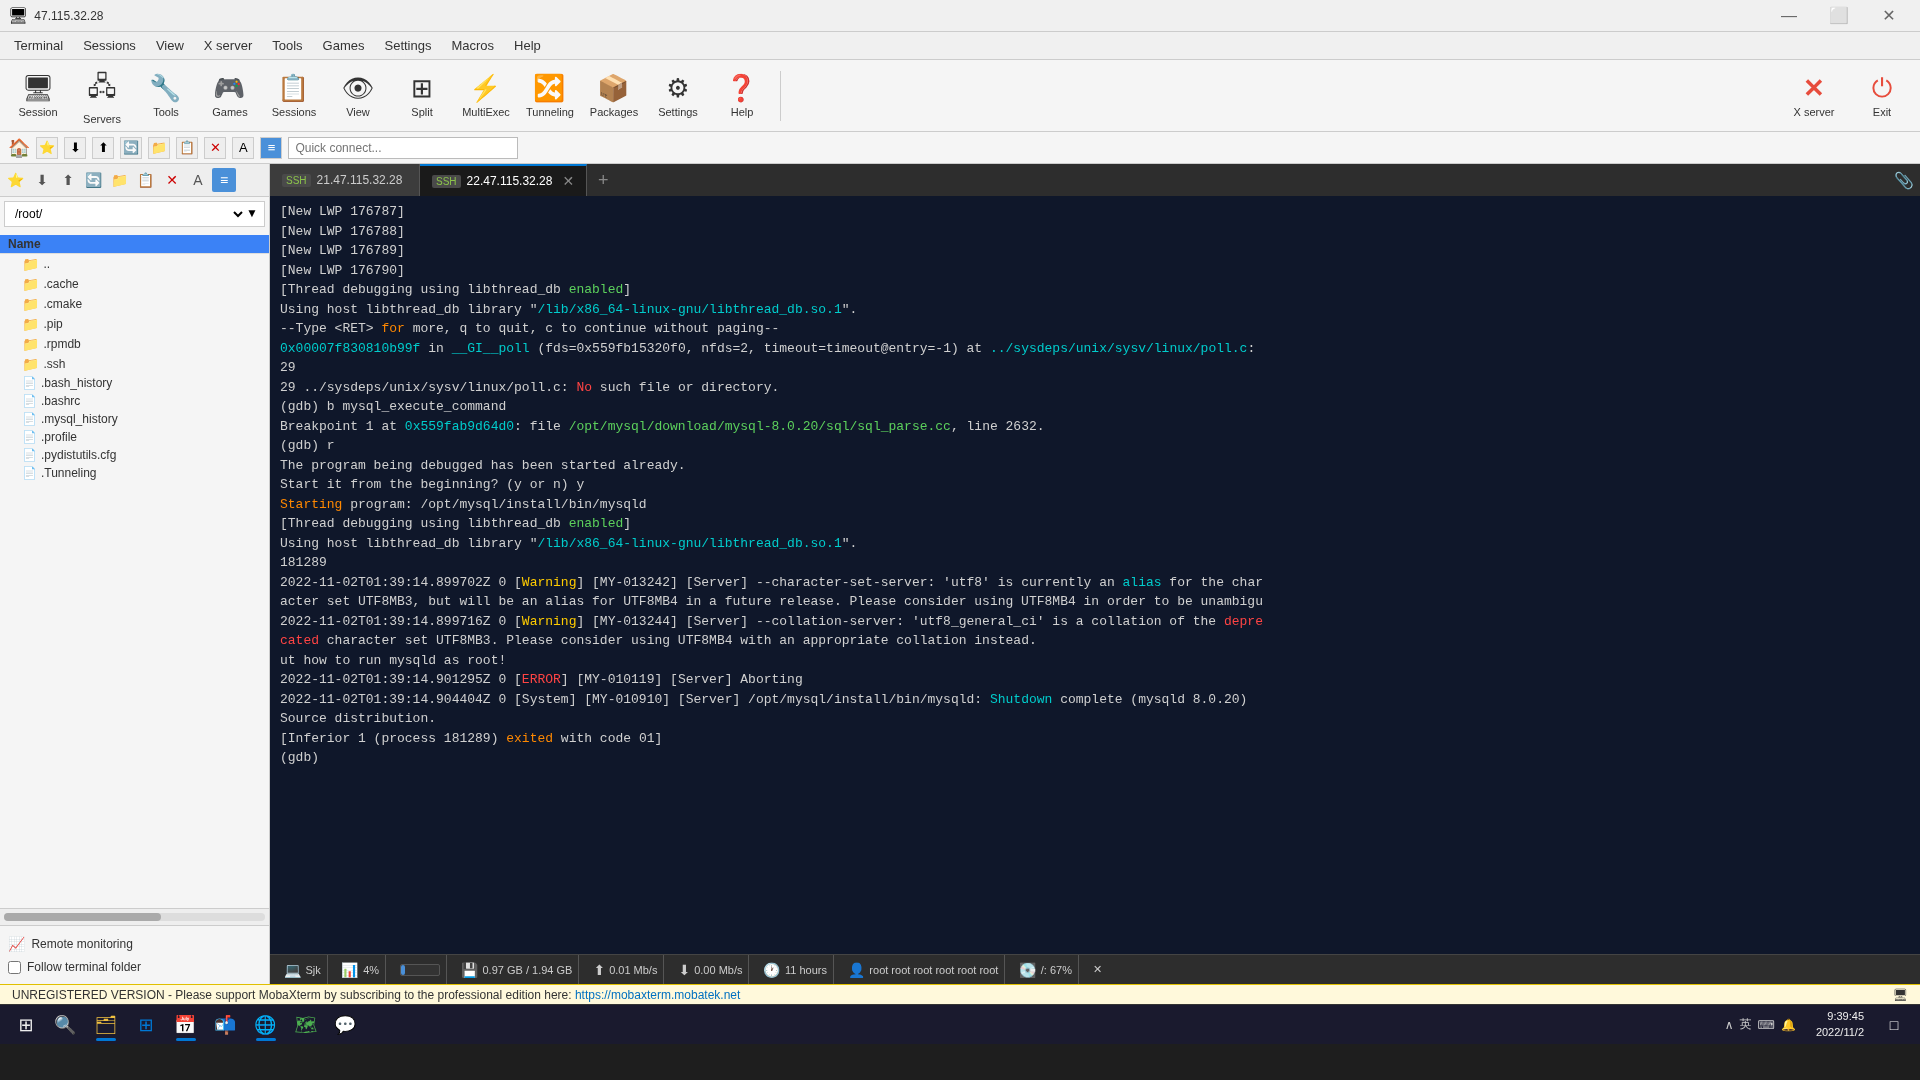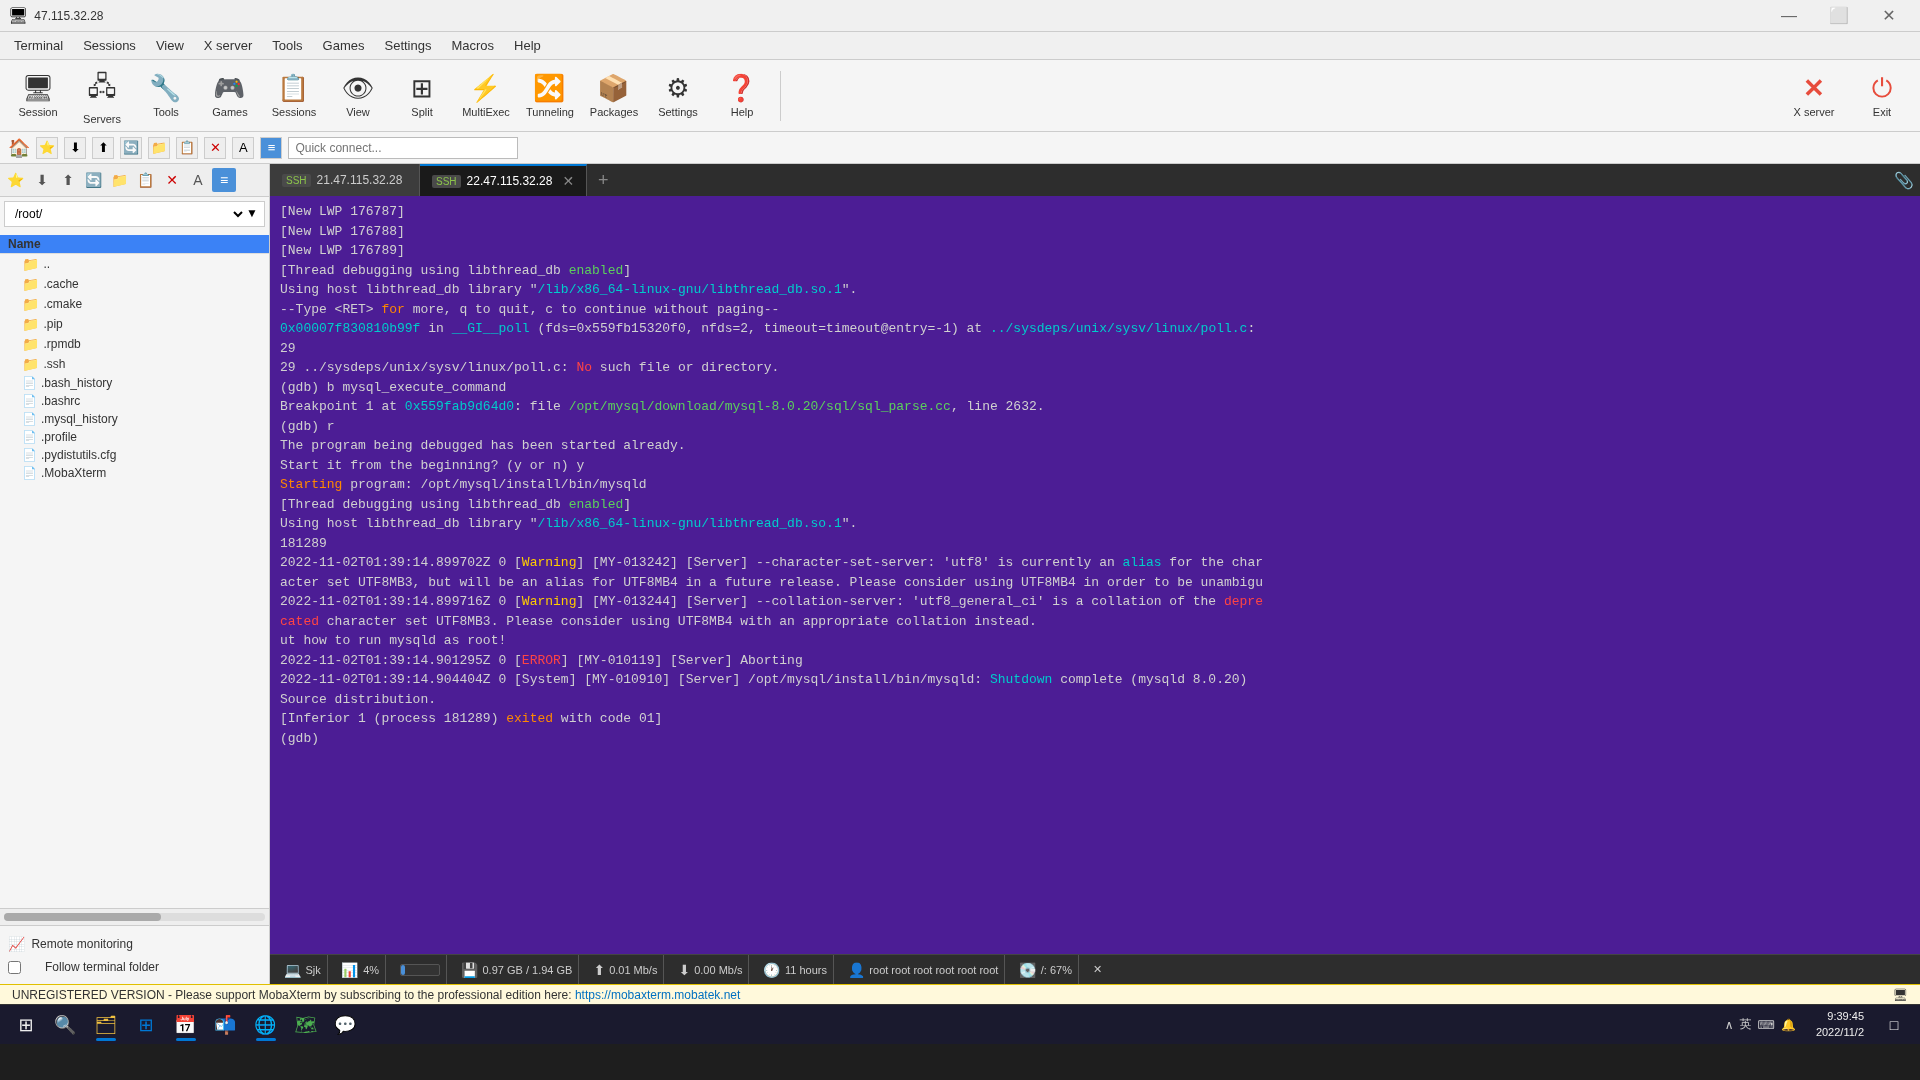--- a/index.html
+++ b/index.html
@@ -194,21 +194,21 @@
       gap: 6px;
       padding: 4px 0;
       font-size: 12px;
       cursor: pointer;
       color: #333;
     }
     .monitoring-row .monitor-icon { color: #0070c0; font-size: 14px; }
     .follow-row {
       display: flex;
       align-items: center;
-      gap: 24px;
+      gap: 6px;
       padding: 4px 0;
       font-size: 12px;
       color: #333;
     }
     .follow-row input[type=checkbox] { margin: 0; }
 
     
     #terminal-area {
       flex: 1;
       display: flex;
@@ -267,21 +267,21 @@
 
     
     #terminal-output {
       flex: 1;
       overflow-y: auto;
       padding: 6px 10px;
       font-family: 'Courier New', Consolas, monospace;
       font-size: 13px;
       line-height: 1.5;
       color: #d0d0d0;
-      background: #4c1d95;
+      background: #0f172a;
     }
     .t-green { color: #5cd05c; }
     .t-cyan { color: #00cccc; }
     .t-red { color: #ff4444; }
     .t-yellow { color: #ffcc00; }
     .t-orange { color: #ff8800; }
     .cursor { background: #d0d0d0; color: #000; display: inline-block; width: 8px; }
 
     
     #status-bar {
@@ -546,21 +546,21 @@
       <div class="tree-item indent1">
         <span class="file-icon">📄</span>
         <span>.profile</span>
       </div>
       <div class="tree-item indent1">
         <span class="file-icon">📄</span>
         <span>.pydistutils.cfg</span>
       </div>
       <div class="tree-item indent1">
         <span class="file-icon">📄</span>
-        <span>.MobaXterm</span>
+        <span>.Tunneling</span>
       </div>
     </div>
 
     <div style="display:flex;align-items:center;padding:4px;background:#eee;border-top:1px solid #ccc;">
       <div style="flex:1;height:8px;background:#ddd;border-radius:4px;">
         <div style="width:60%;height:8px;background:#aaa;border-radius:4px;"></div>
       </div>
     </div>
 
     <div id="sidebar-bottom">
@@ -588,20 +588,21 @@
         <span class="close-tab">✕</span>
       </div>
       <div class="tab-add">+</div>
       <div class="tab-paperclip">📎</div>
     </div>
 
     <div id="terminal-output">
       <div>[New LWP 176787]</div>
       <div>[New LWP 176788]</div>
       <div>[New LWP 176789]</div>
+      <div>[New LWP 176790]</div>
       <div>[Thread debugging using libthread_db <span class="t-green">enabled</span>]</div>
       <div>Using host libthread_db library "<span class="t-cyan">/lib/x86_64-linux-gnu/libthread_db.so.1</span>".</div>
       <div>--Type &lt;RET&gt; <span class="t-orange">for</span> more, q to quit, c to continue without paging--</div>
       <div><span class="t-cyan">0x00007f830810b99f</span> in <span class="t-cyan">__GI__poll</span> (fds=0x559fb15320f0, nfds=2, timeout=timeout@entry=-1) at <span class="t-cyan">../sysdeps/unix/sysv/linux/poll.c</span>:</div>
       <div>29</div>
       <div>29      ../sysdeps/unix/sysv/linux/poll.c: <span class="t-red">No</span> such file or directory.</div>
       <div>(gdb) b mysql_execute_command</div>
       <div>Breakpoint 1 at <span class="t-cyan">0x559fab9d64d0</span>: file <span class="t-green">/opt/mysql/download/mysql-8.0.20/sql/sql_parse.cc</span>, line 2632.</div>
       <div>(gdb) r</div>
       <div>The program being debugged has been started already.</div>

